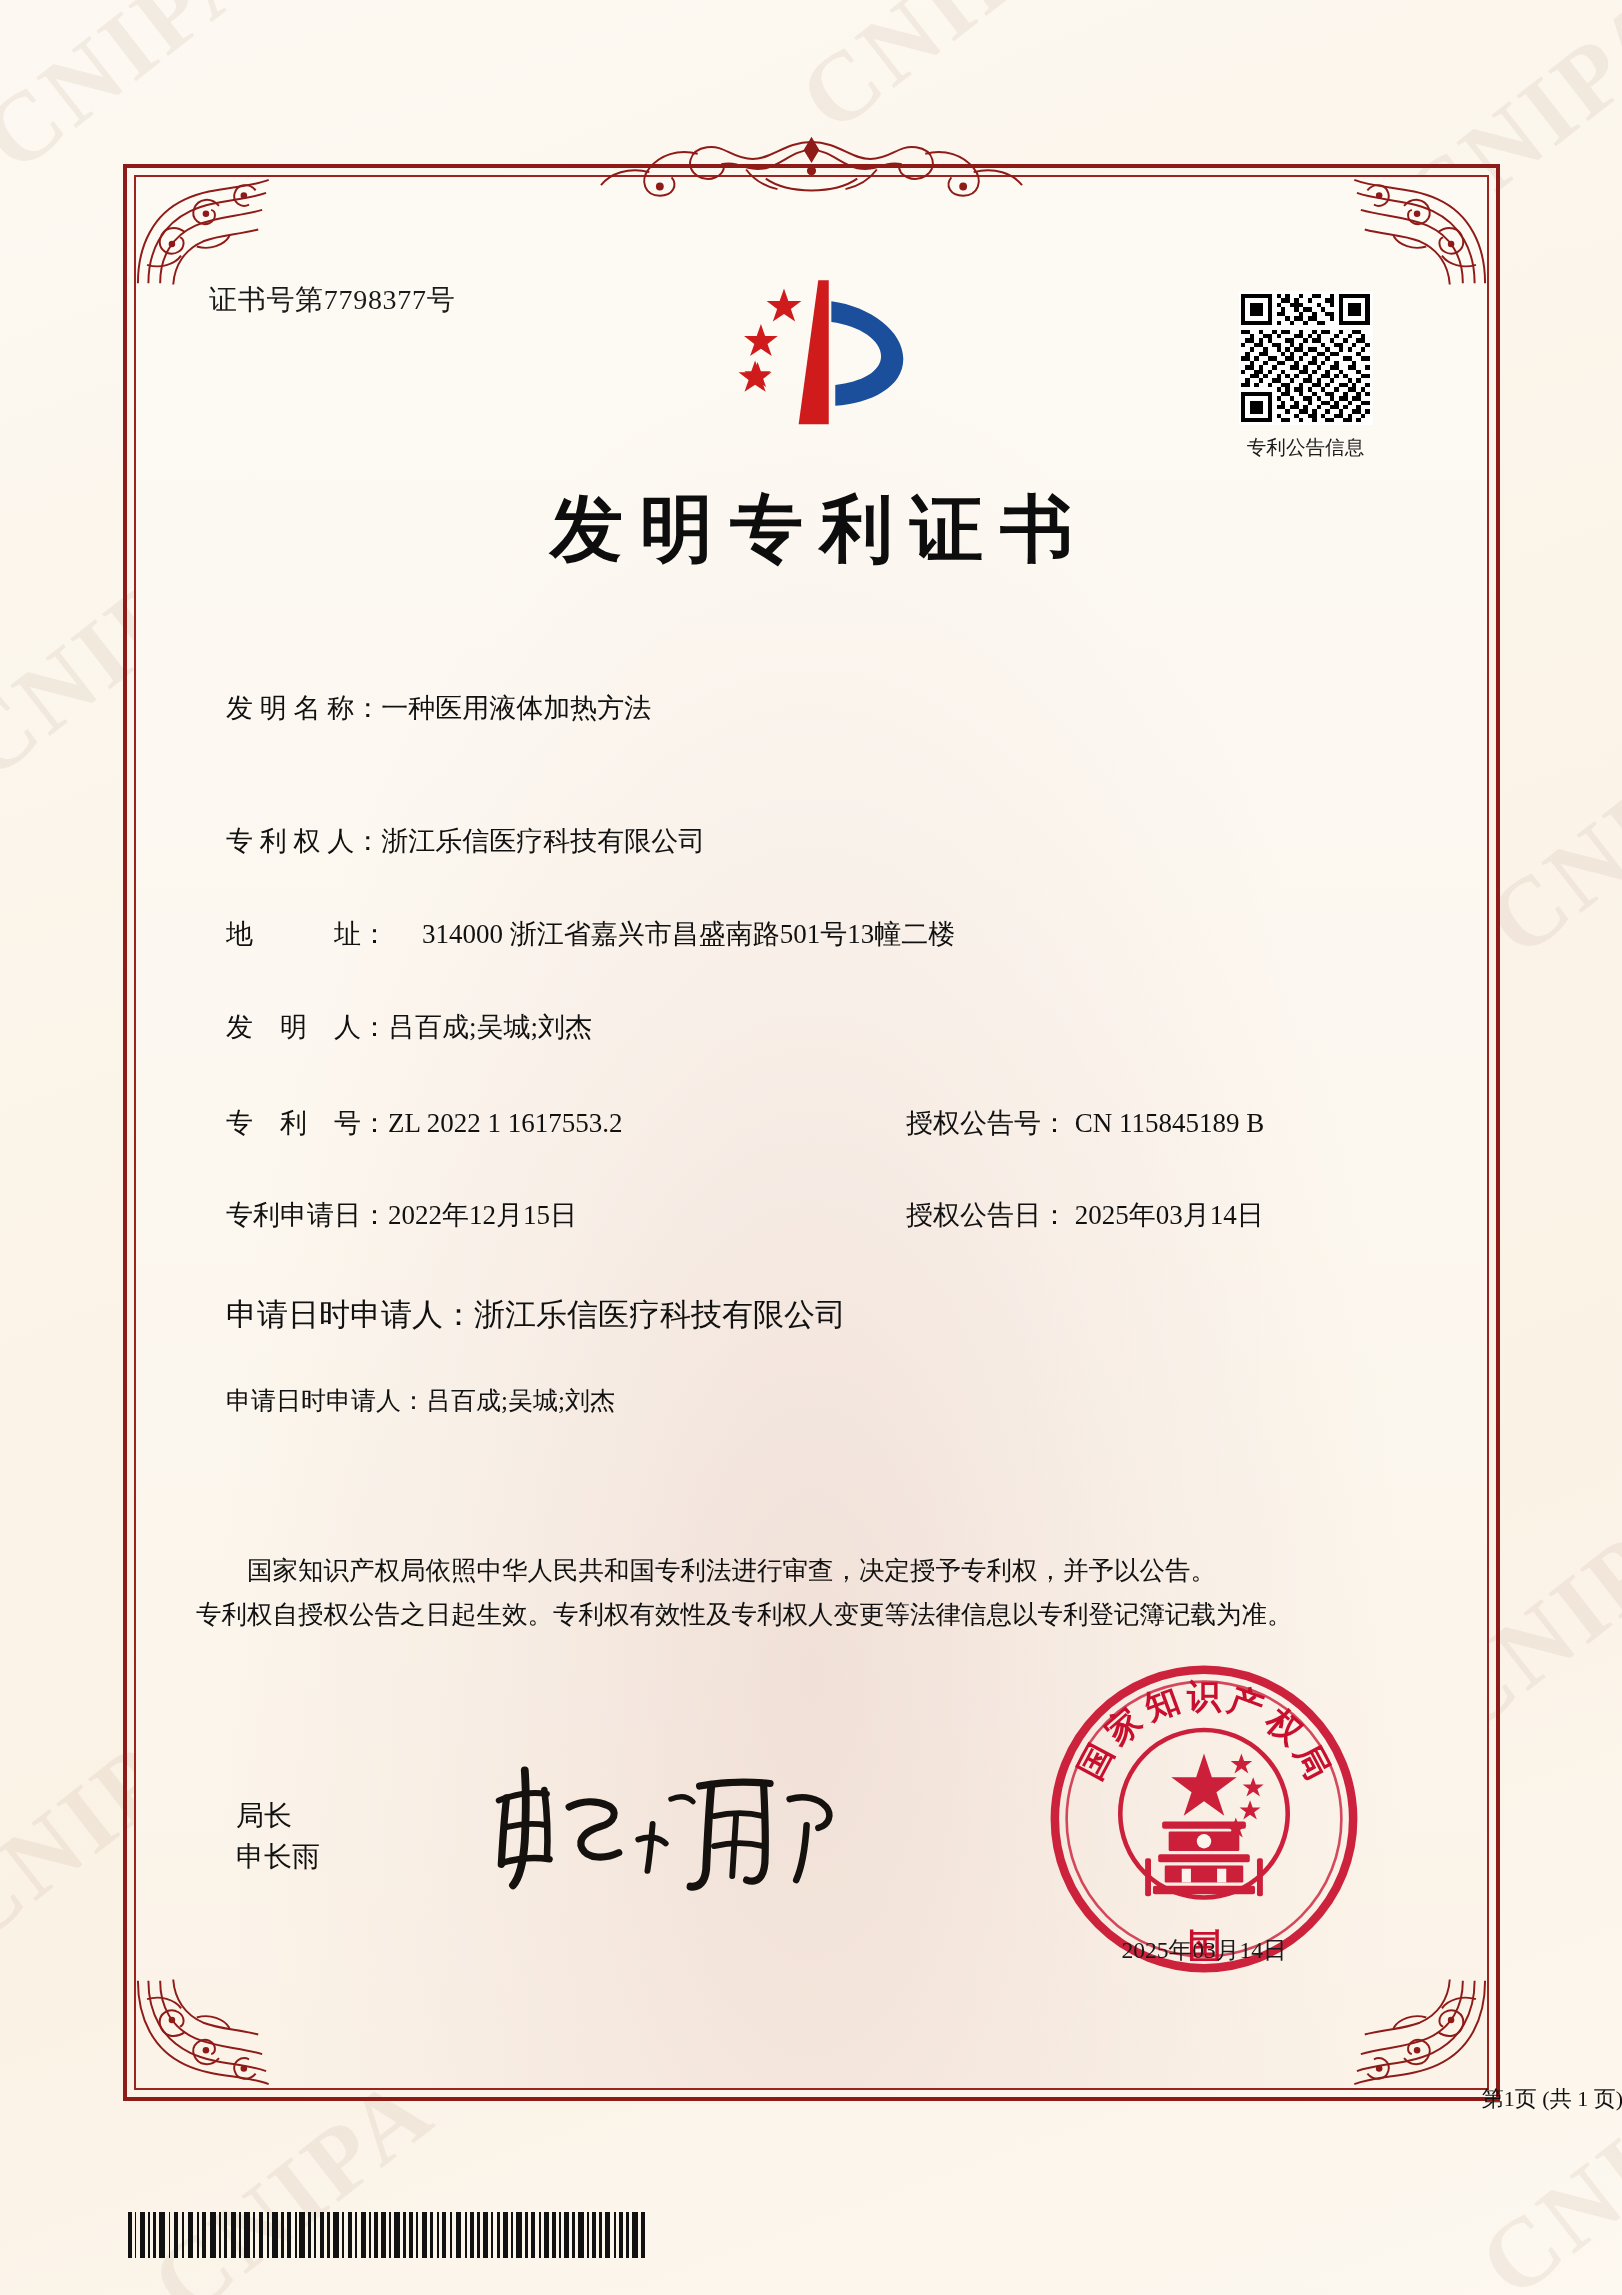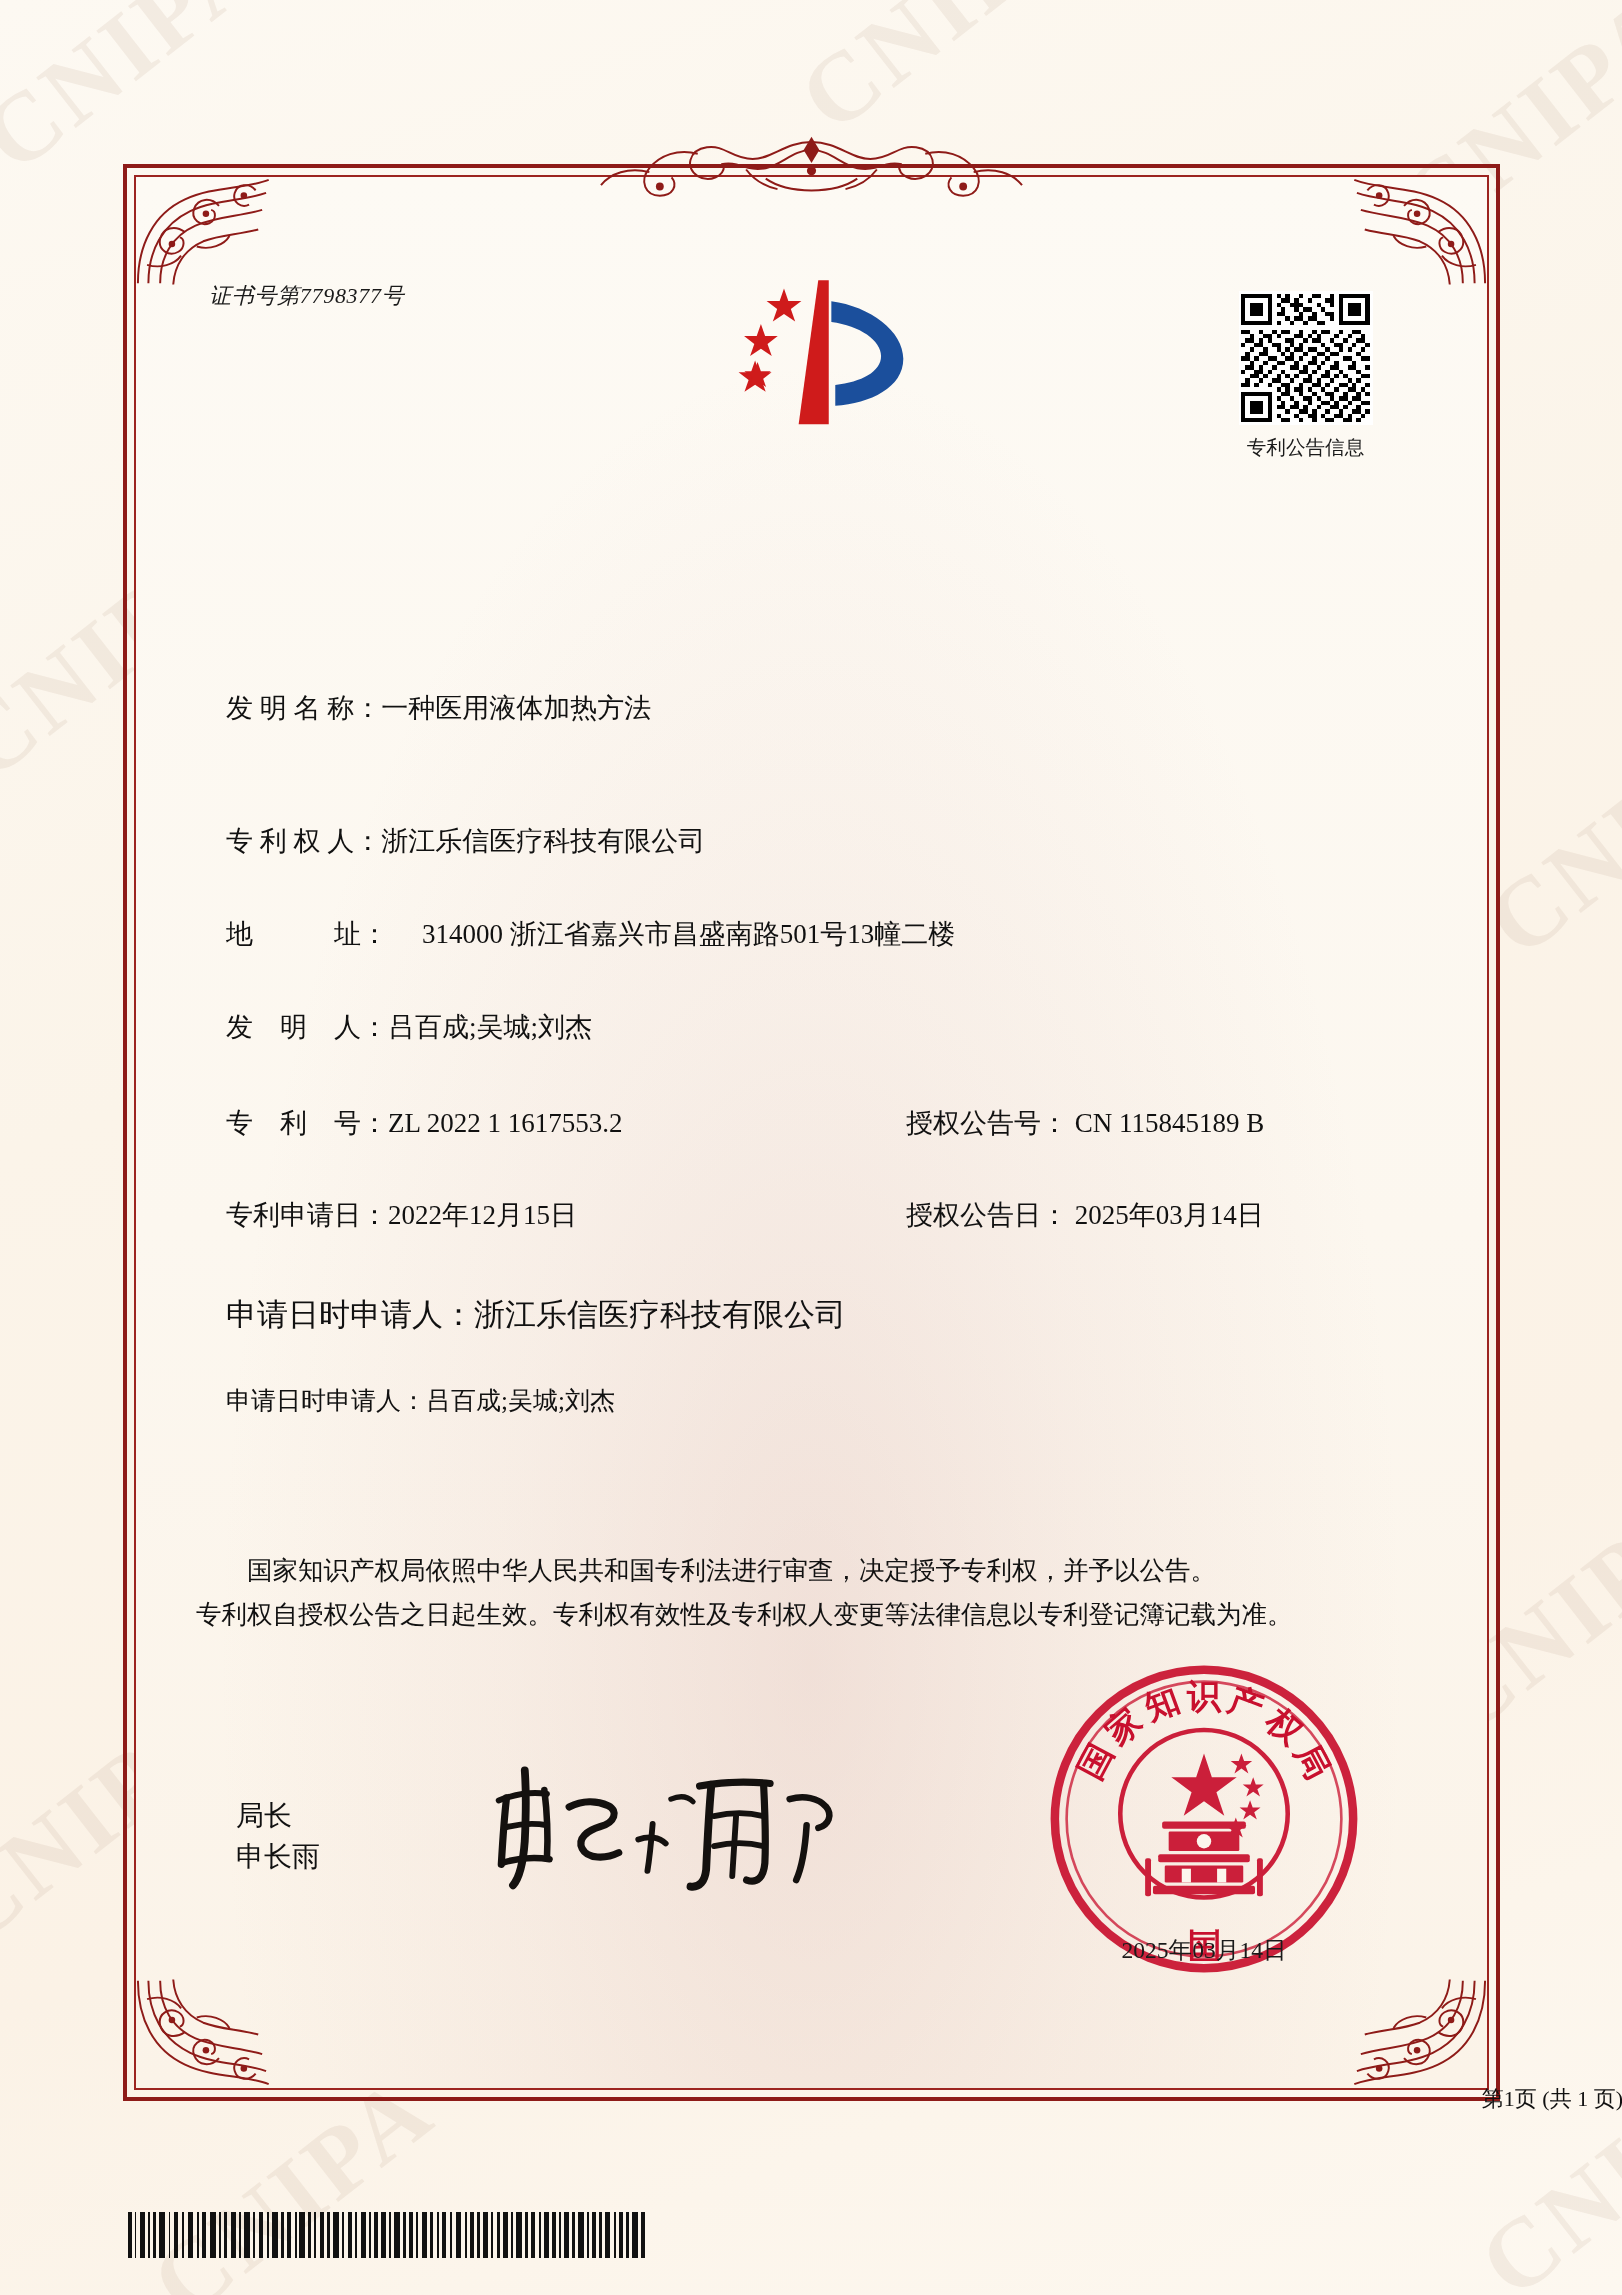--- a/index.html
+++ b/index.html
@@ -90,25 +90,24 @@
   
   #content {
     position: absolute;
     inset: 0;
     z-index: 6;
   }
 
   .cert-no {
     position: absolute;
     left: 209px; top: 281px;
-    font-size: 22px;
+    font-size: 28px;
     font-family: "Liberation Serif", serif;
     color: #1a1a1a;
     letter-spacing: 0.7px;
-    font-style: italic;
   }
 
   
   #logo {
     position: absolute;
     left: 707px; top: 275px;
     width: 216px; height: 157px;
   }
   #logo svg { width: 100%; height: 100%; }
 
@@ -598,20 +597,21 @@
               <rect x="16" y="28" width="1" height="1"></rect>
               <rect x="19" y="28" width="2" height="1"></rect>
               <rect x="23" y="28" width="2" height="1"></rect>
               <rect x="26" y="28" width="1" height="1"></rect>
           </g>
         </svg>
       </div>
       <div id="qr-caption">专利公告信息</div>
     </div>
 
+    <div id="main-title">发明专利证书</div>
 
     <div class="field f-left" id="row-name">
       <span class="lbl">发 明 名 称：</span><span class="val">一种医用液体加热方法</span>
     </div>
 
     <div class="field f-left" id="row-owner">
       <span class="lbl">专 利 权 人：</span><span class="val">浙江乐信医疗科技有限公司</span>
     </div>
 
     <div class="field f-left" id="row-addr">

